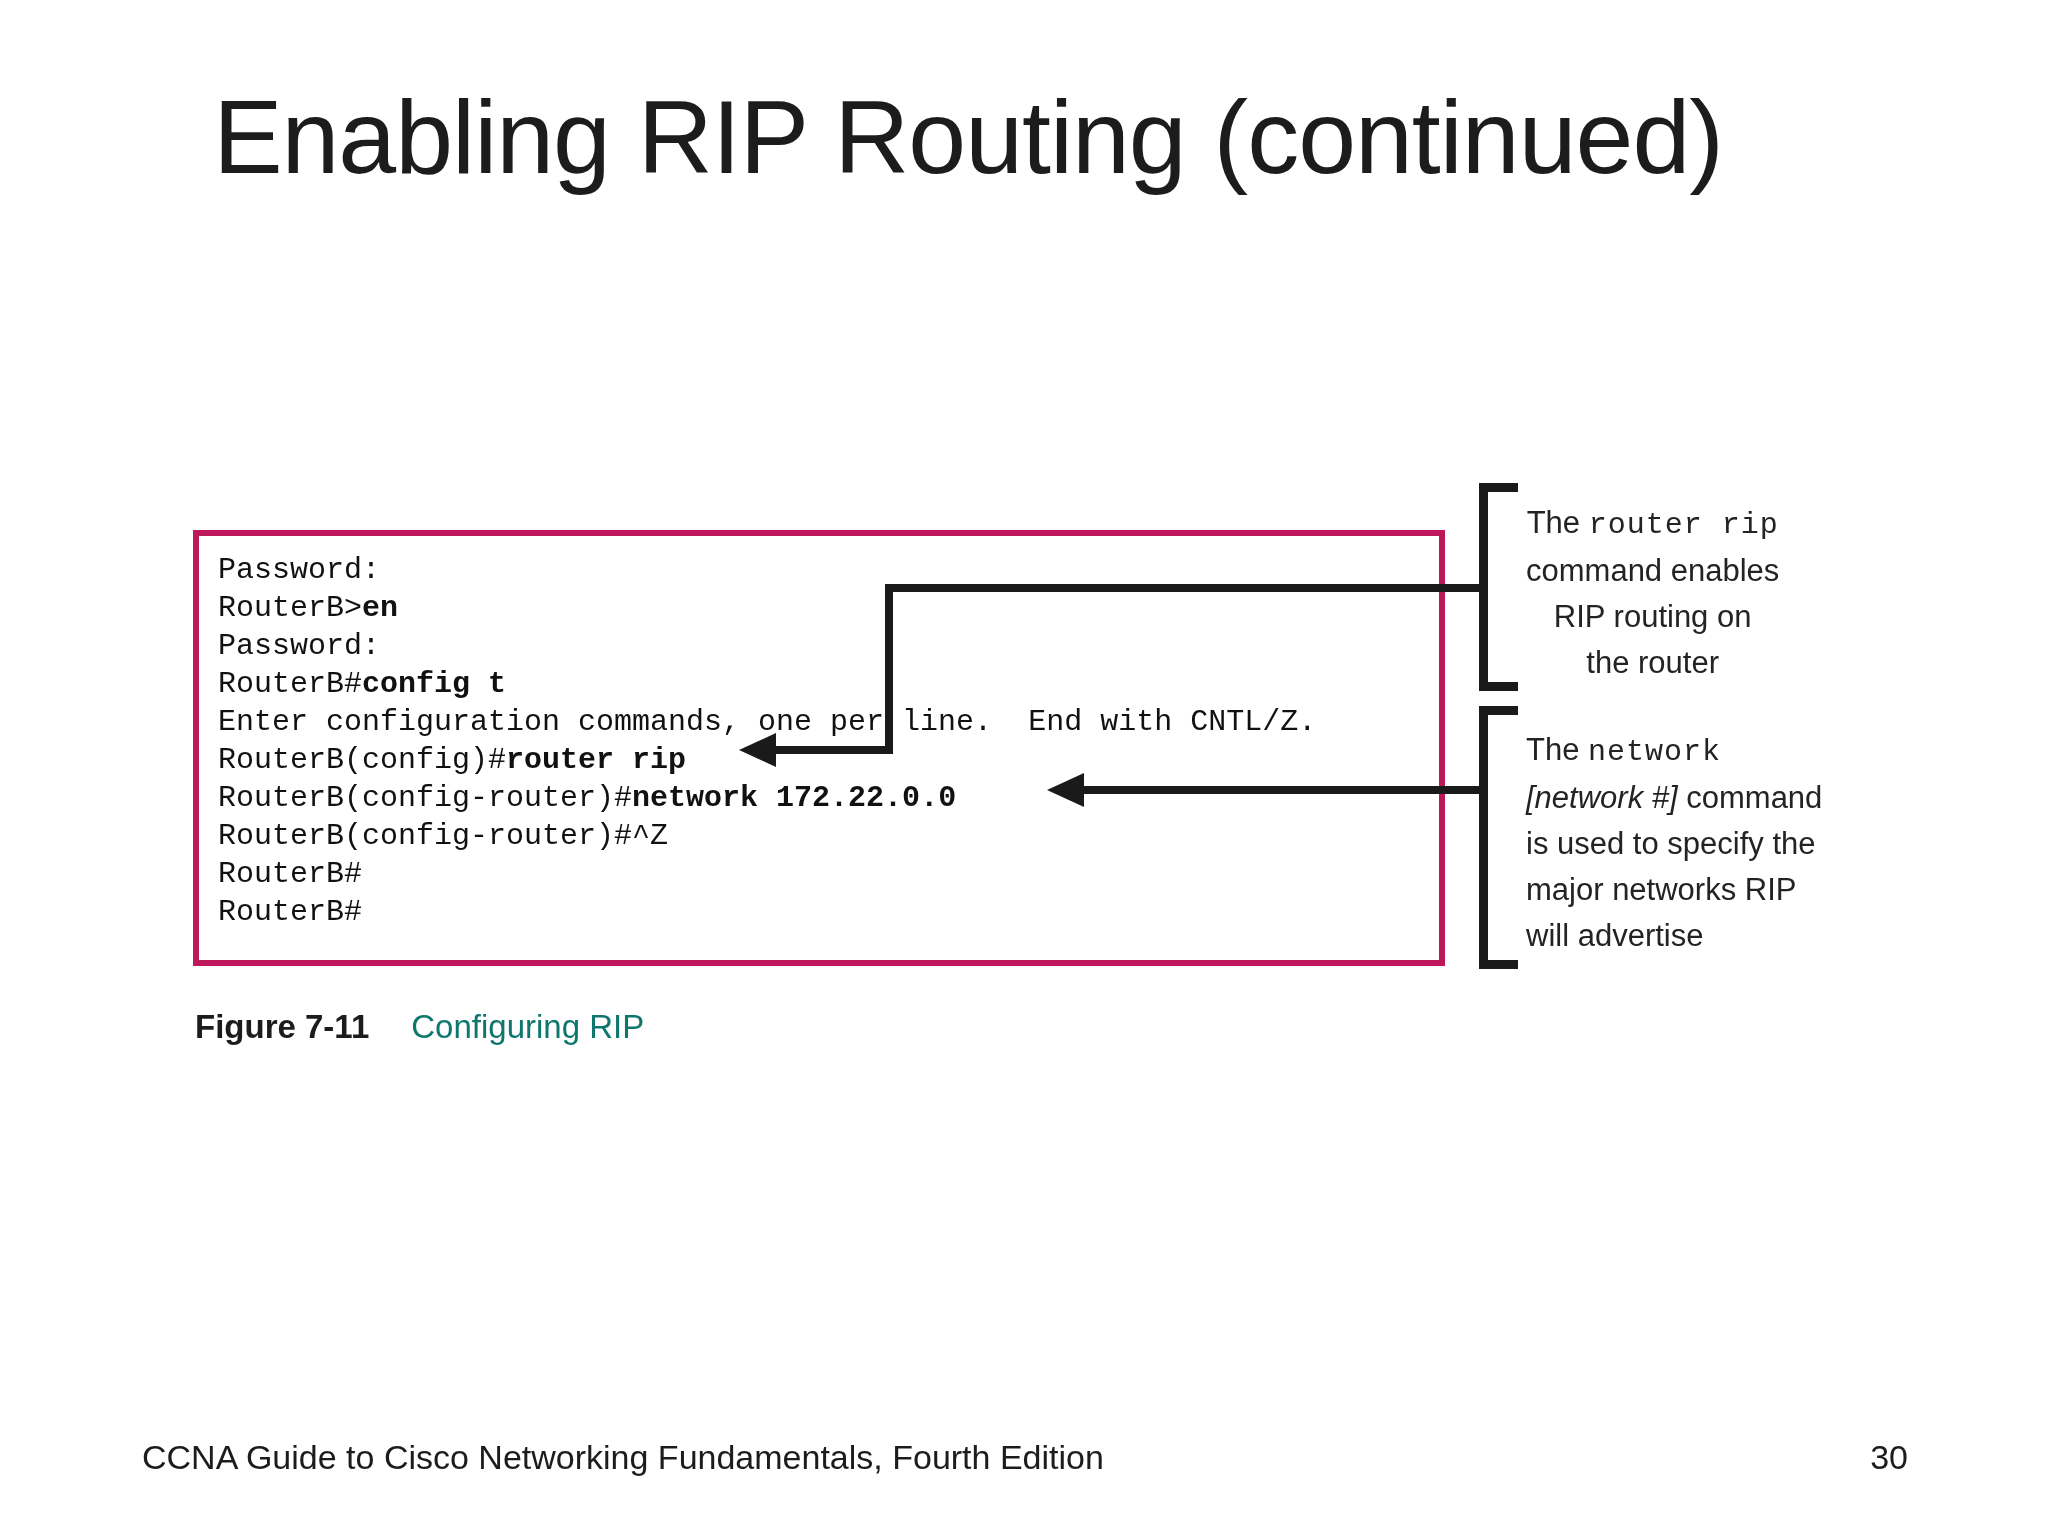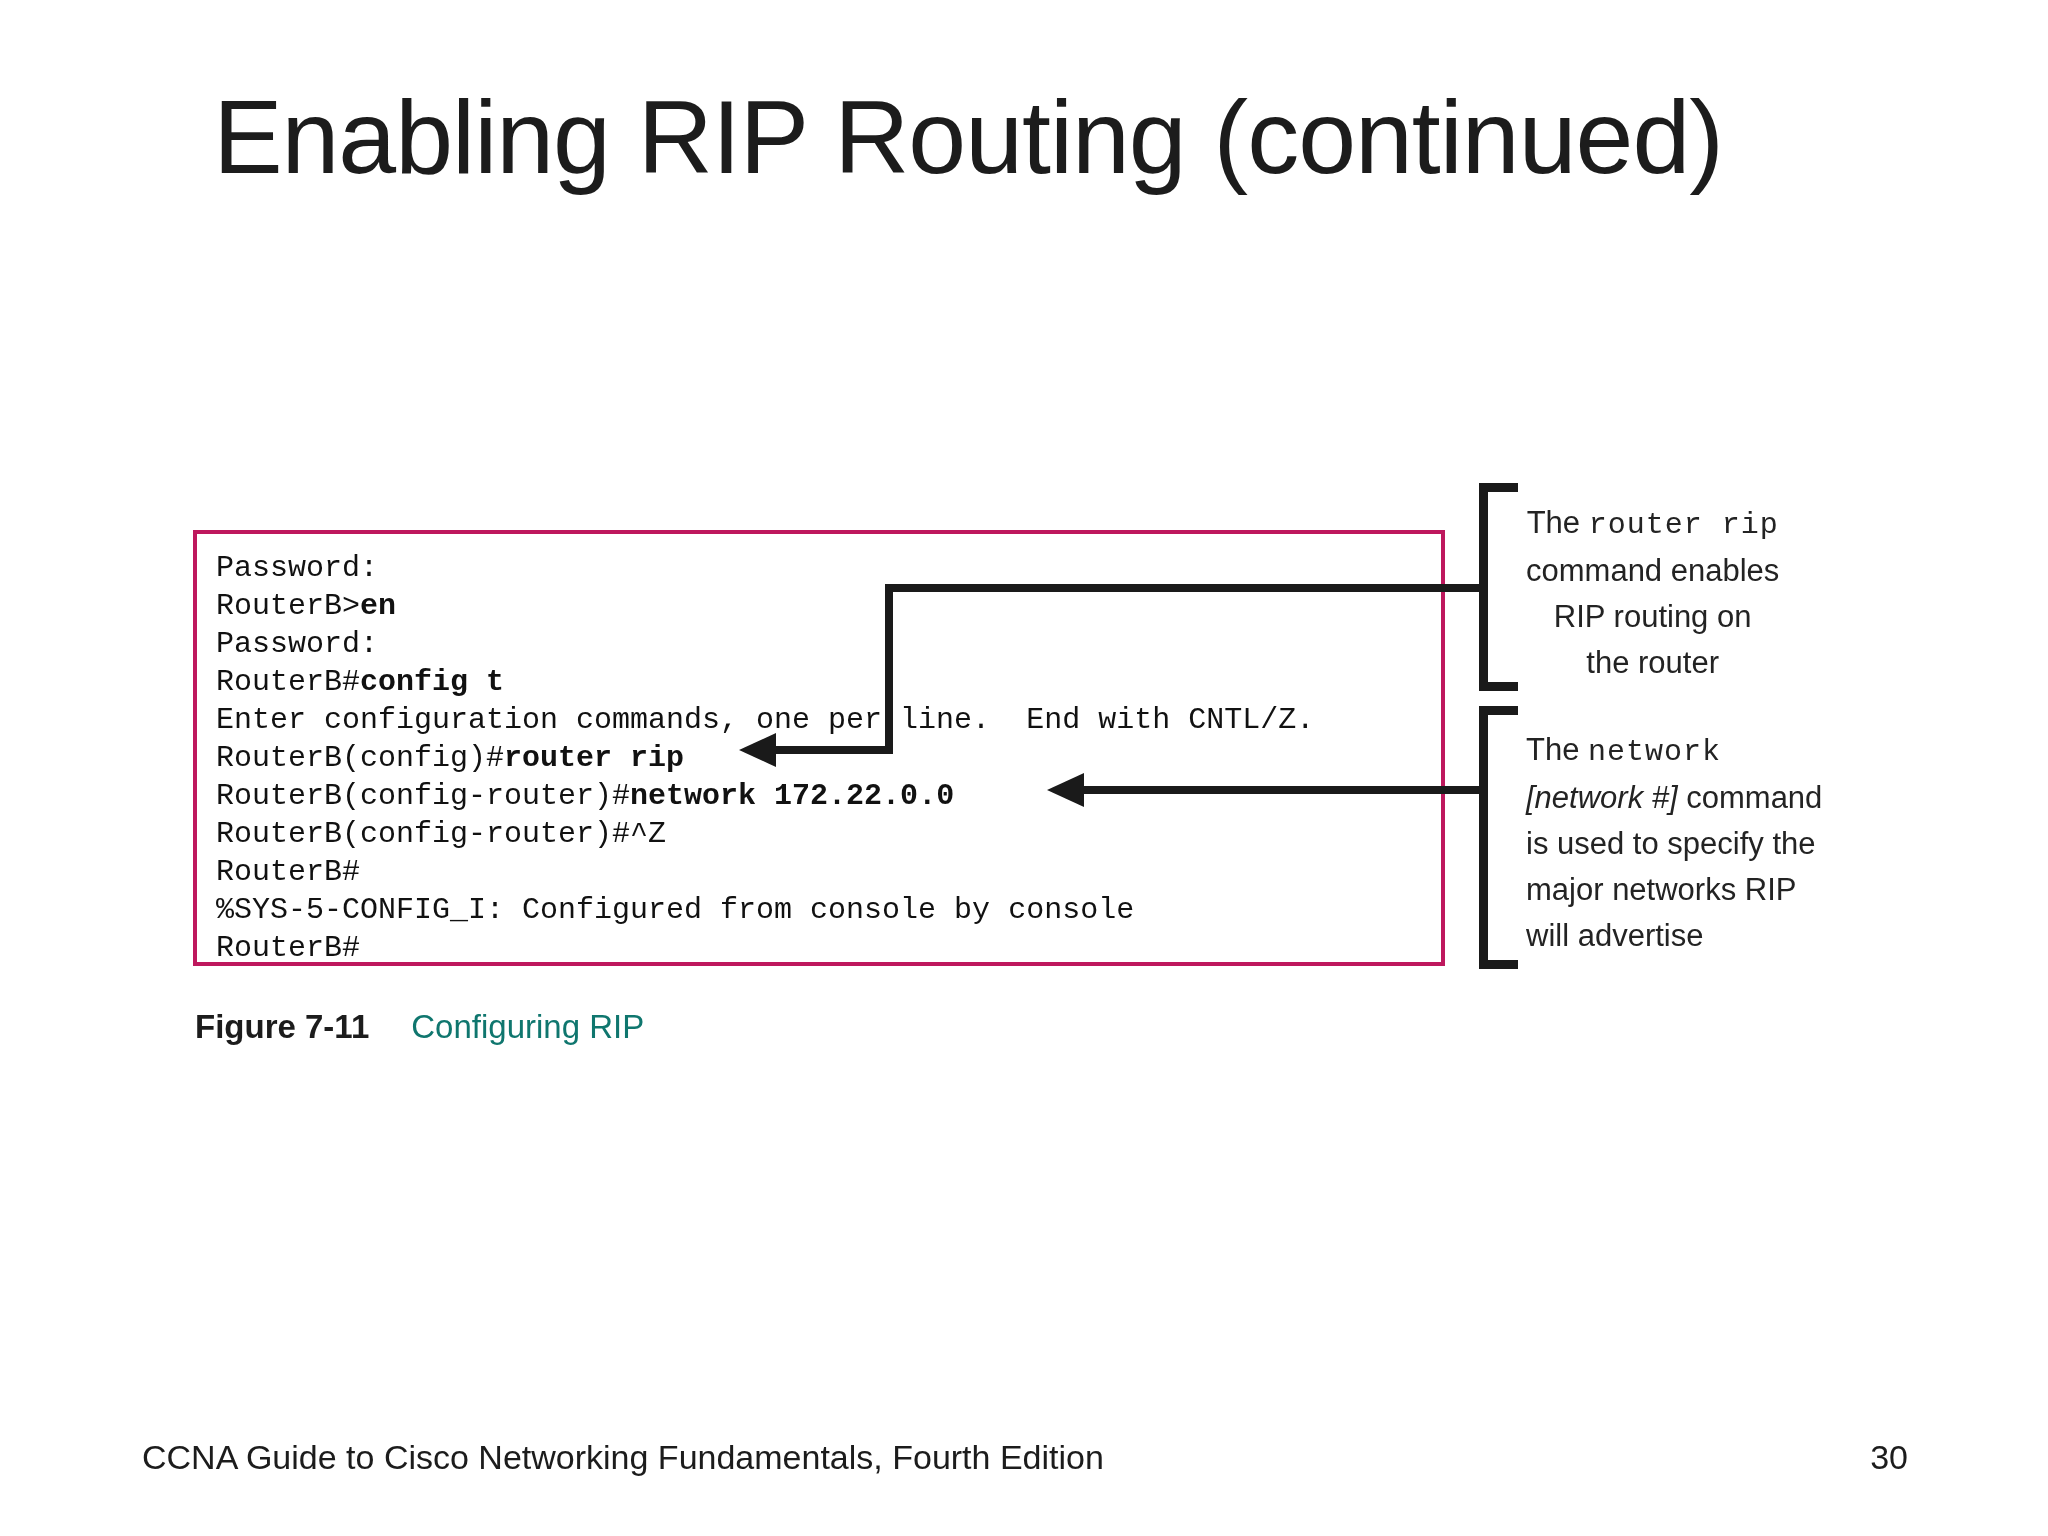--- a/index.html
+++ b/index.html
@@ -16,21 +16,21 @@
     position:absolute; top:78px; left:0; width:100%;
     text-align:center;
     font-size:104px; font-weight:400; letter-spacing:-1px;
     color:#1c1c1c;
     font-family:"Liberation Sans", sans-serif;
   }
   
   .terminal {
     position:absolute; left:193px; top:530px;
     width:1252px; height:436px;
-    border:4px solid #be185d;
+    border:6px solid #be185d;
     background:#ffffff;
     box-sizing:border-box;
   }
   .terminal-inner { padding:15px 0 0 19px; }
   .tline {
     font-family:"Liberation Mono","DejaVu Sans Mono", monospace;
     font-size:30px; line-height:38px;
     white-space:pre; color:#111;
   }
   .tline .cmd { font-weight:700; }
@@ -93,21 +93,20 @@
     <div class="terminal-inner">
       <div class="tline"><span>Password:</span><span class="cmd"></span></div>
       <div class="tline"><span>RouterB&gt;</span><span class="cmd">en</span></div>
       <div class="tline"><span>Password:</span><span class="cmd"></span></div>
       <div class="tline"><span>RouterB#</span><span class="cmd">config t</span></div>
       <div class="tline"><span>Enter configuration commands, one per line.  End with CNTL/Z.</span><span class="cmd"></span></div>
       <div class="tline"><span>RouterB(config)#</span><span class="cmd">router rip</span></div>
       <div class="tline"><span>RouterB(config-router)#</span><span class="cmd">network 172.22.0.0</span></div>
       <div class="tline"><span>RouterB(config-router)#^Z</span><span class="cmd"></span></div>
       <div class="tline"><span>RouterB#</span><span class="cmd"></span></div>
-      <div class="tline"><span>%SYS-5-CONFIG_I: Configured from console by console</span><span class="cmd"></span></div>
       <div class="tline"><span>RouterB#</span><span class="cmd"></span></div>
     </div>
   </div>
 
   <div class="bar" style="left:885px; top:584px; width:598px; height:8px;"></div>
   <div class="bar" style="left:885px; top:584px; width:8px; height:170px;"></div>
   <div class="bar" style="left:770px; top:746px; width:123px; height:8px;"></div>
   <div class="arrow-head-left" style="left:739px; top:733px;"></div>
 
   <div class="bar" style="left:1080px; top:786px; width:403px; height:8px;"></div>

